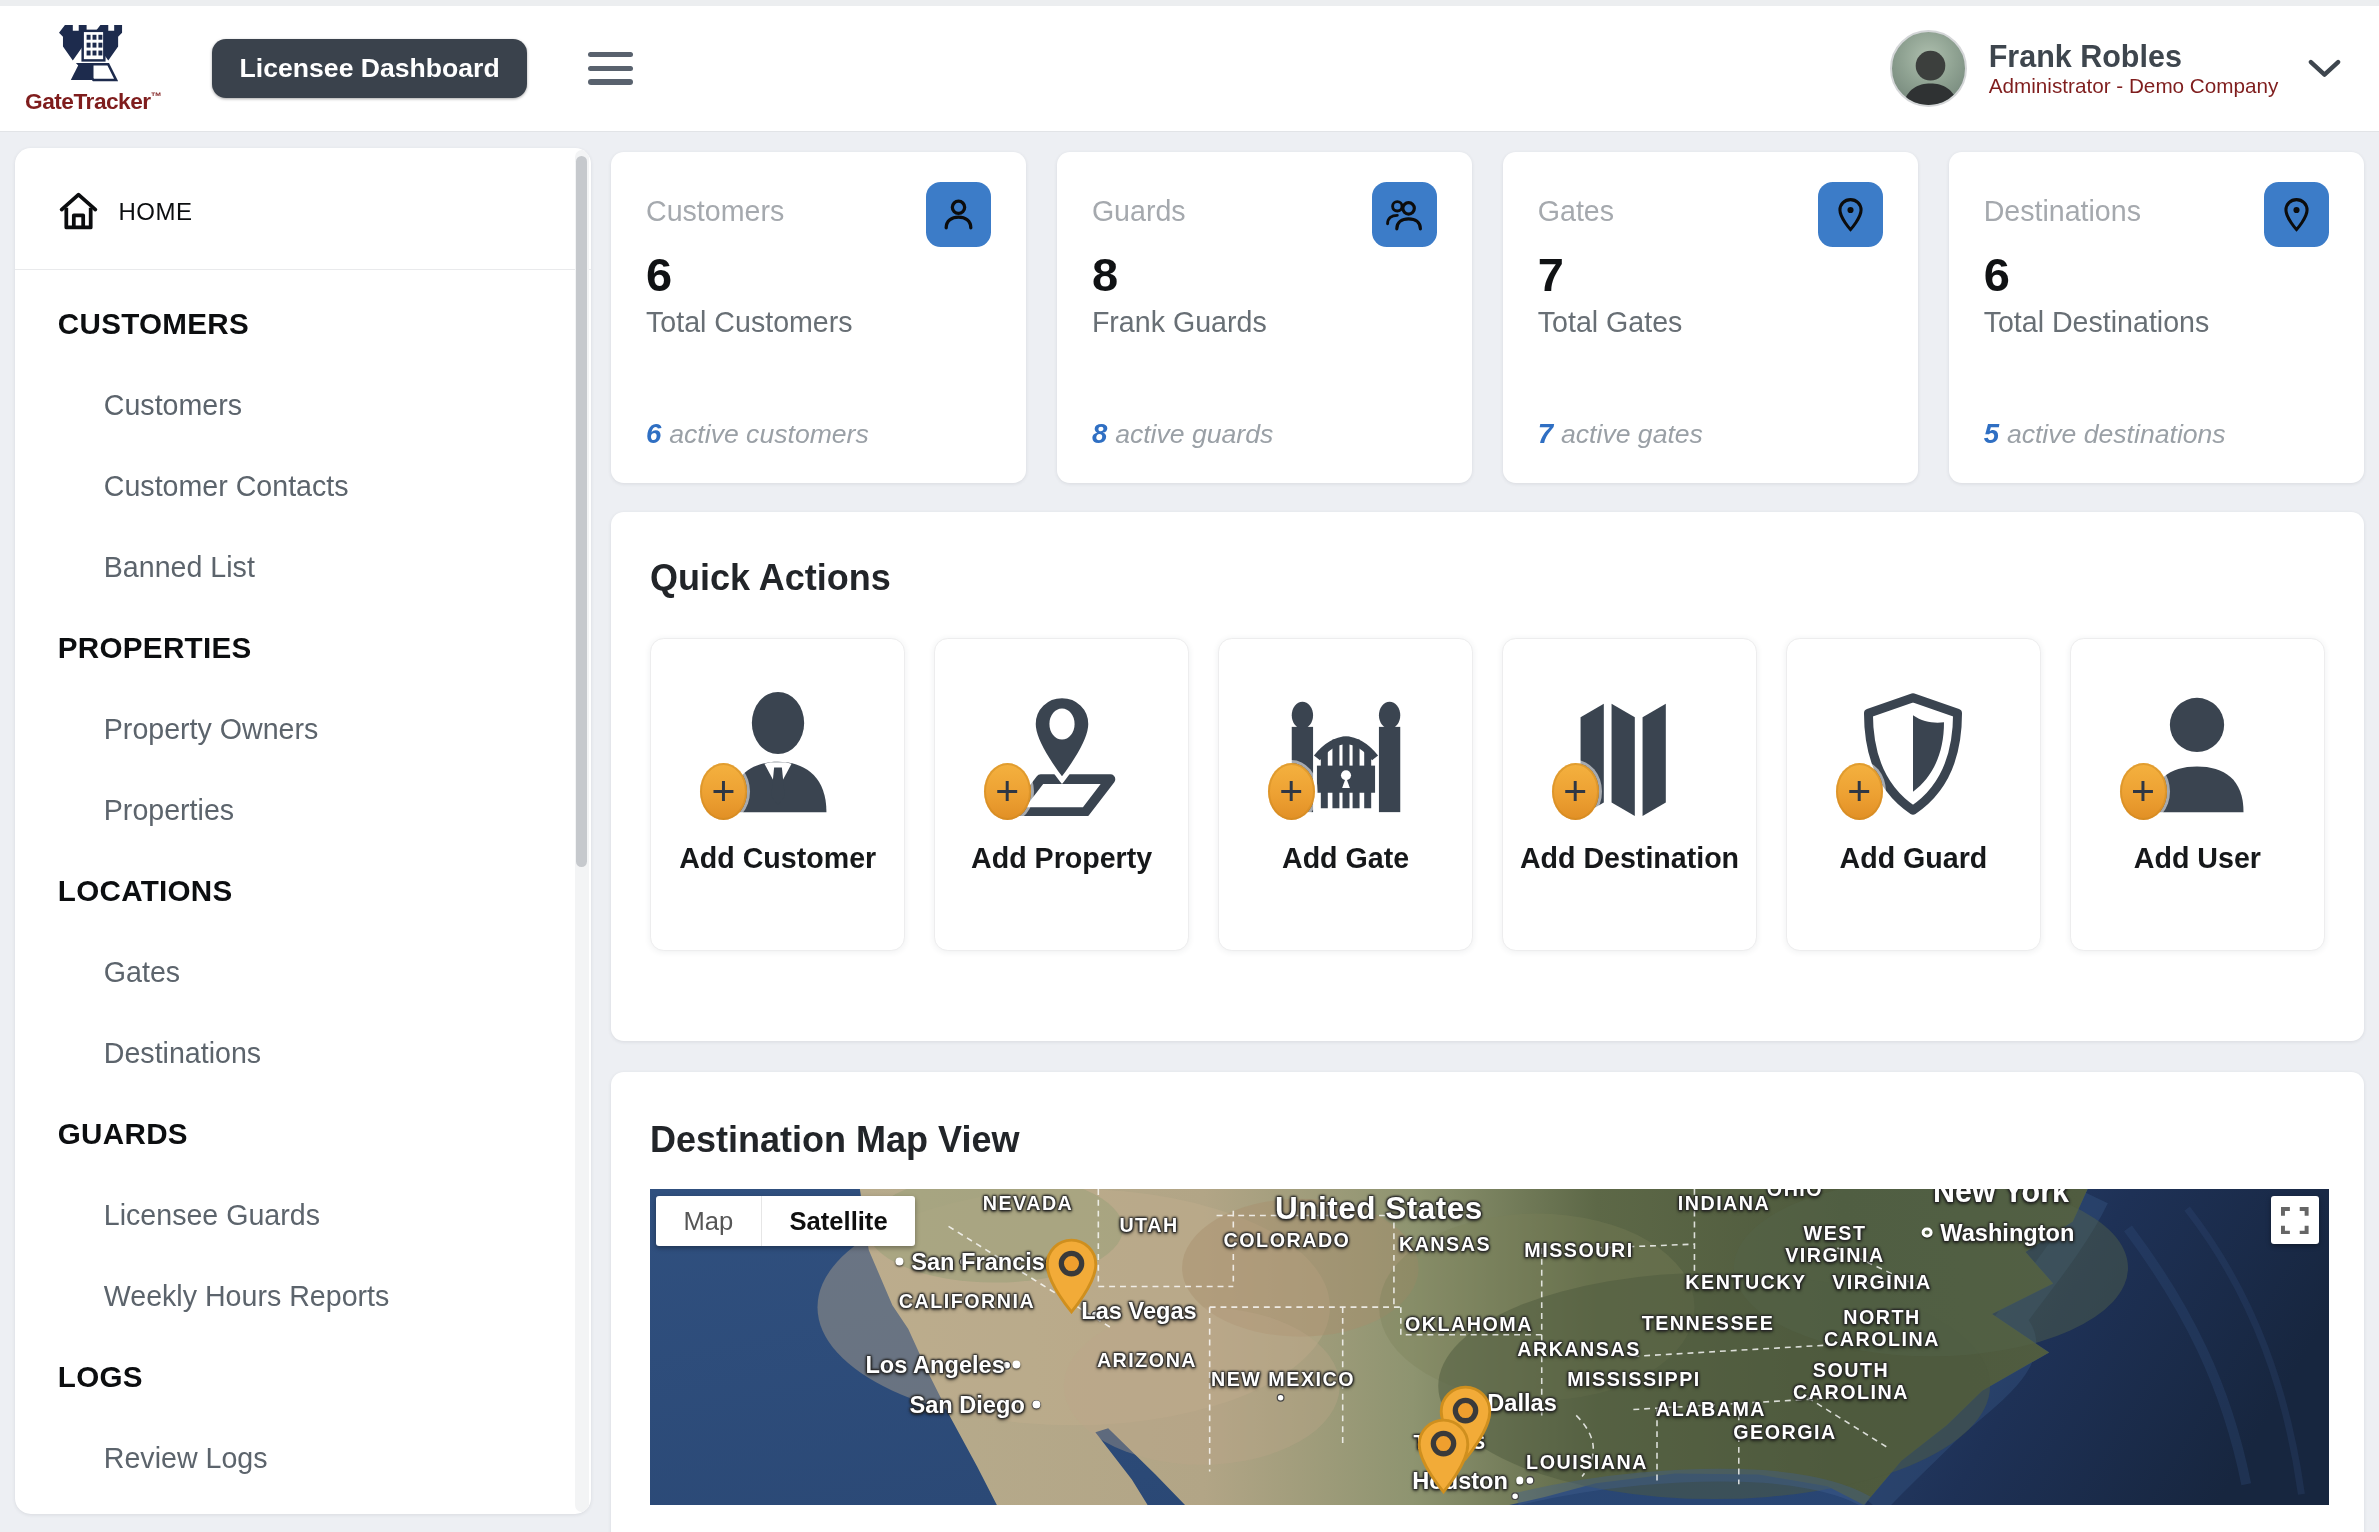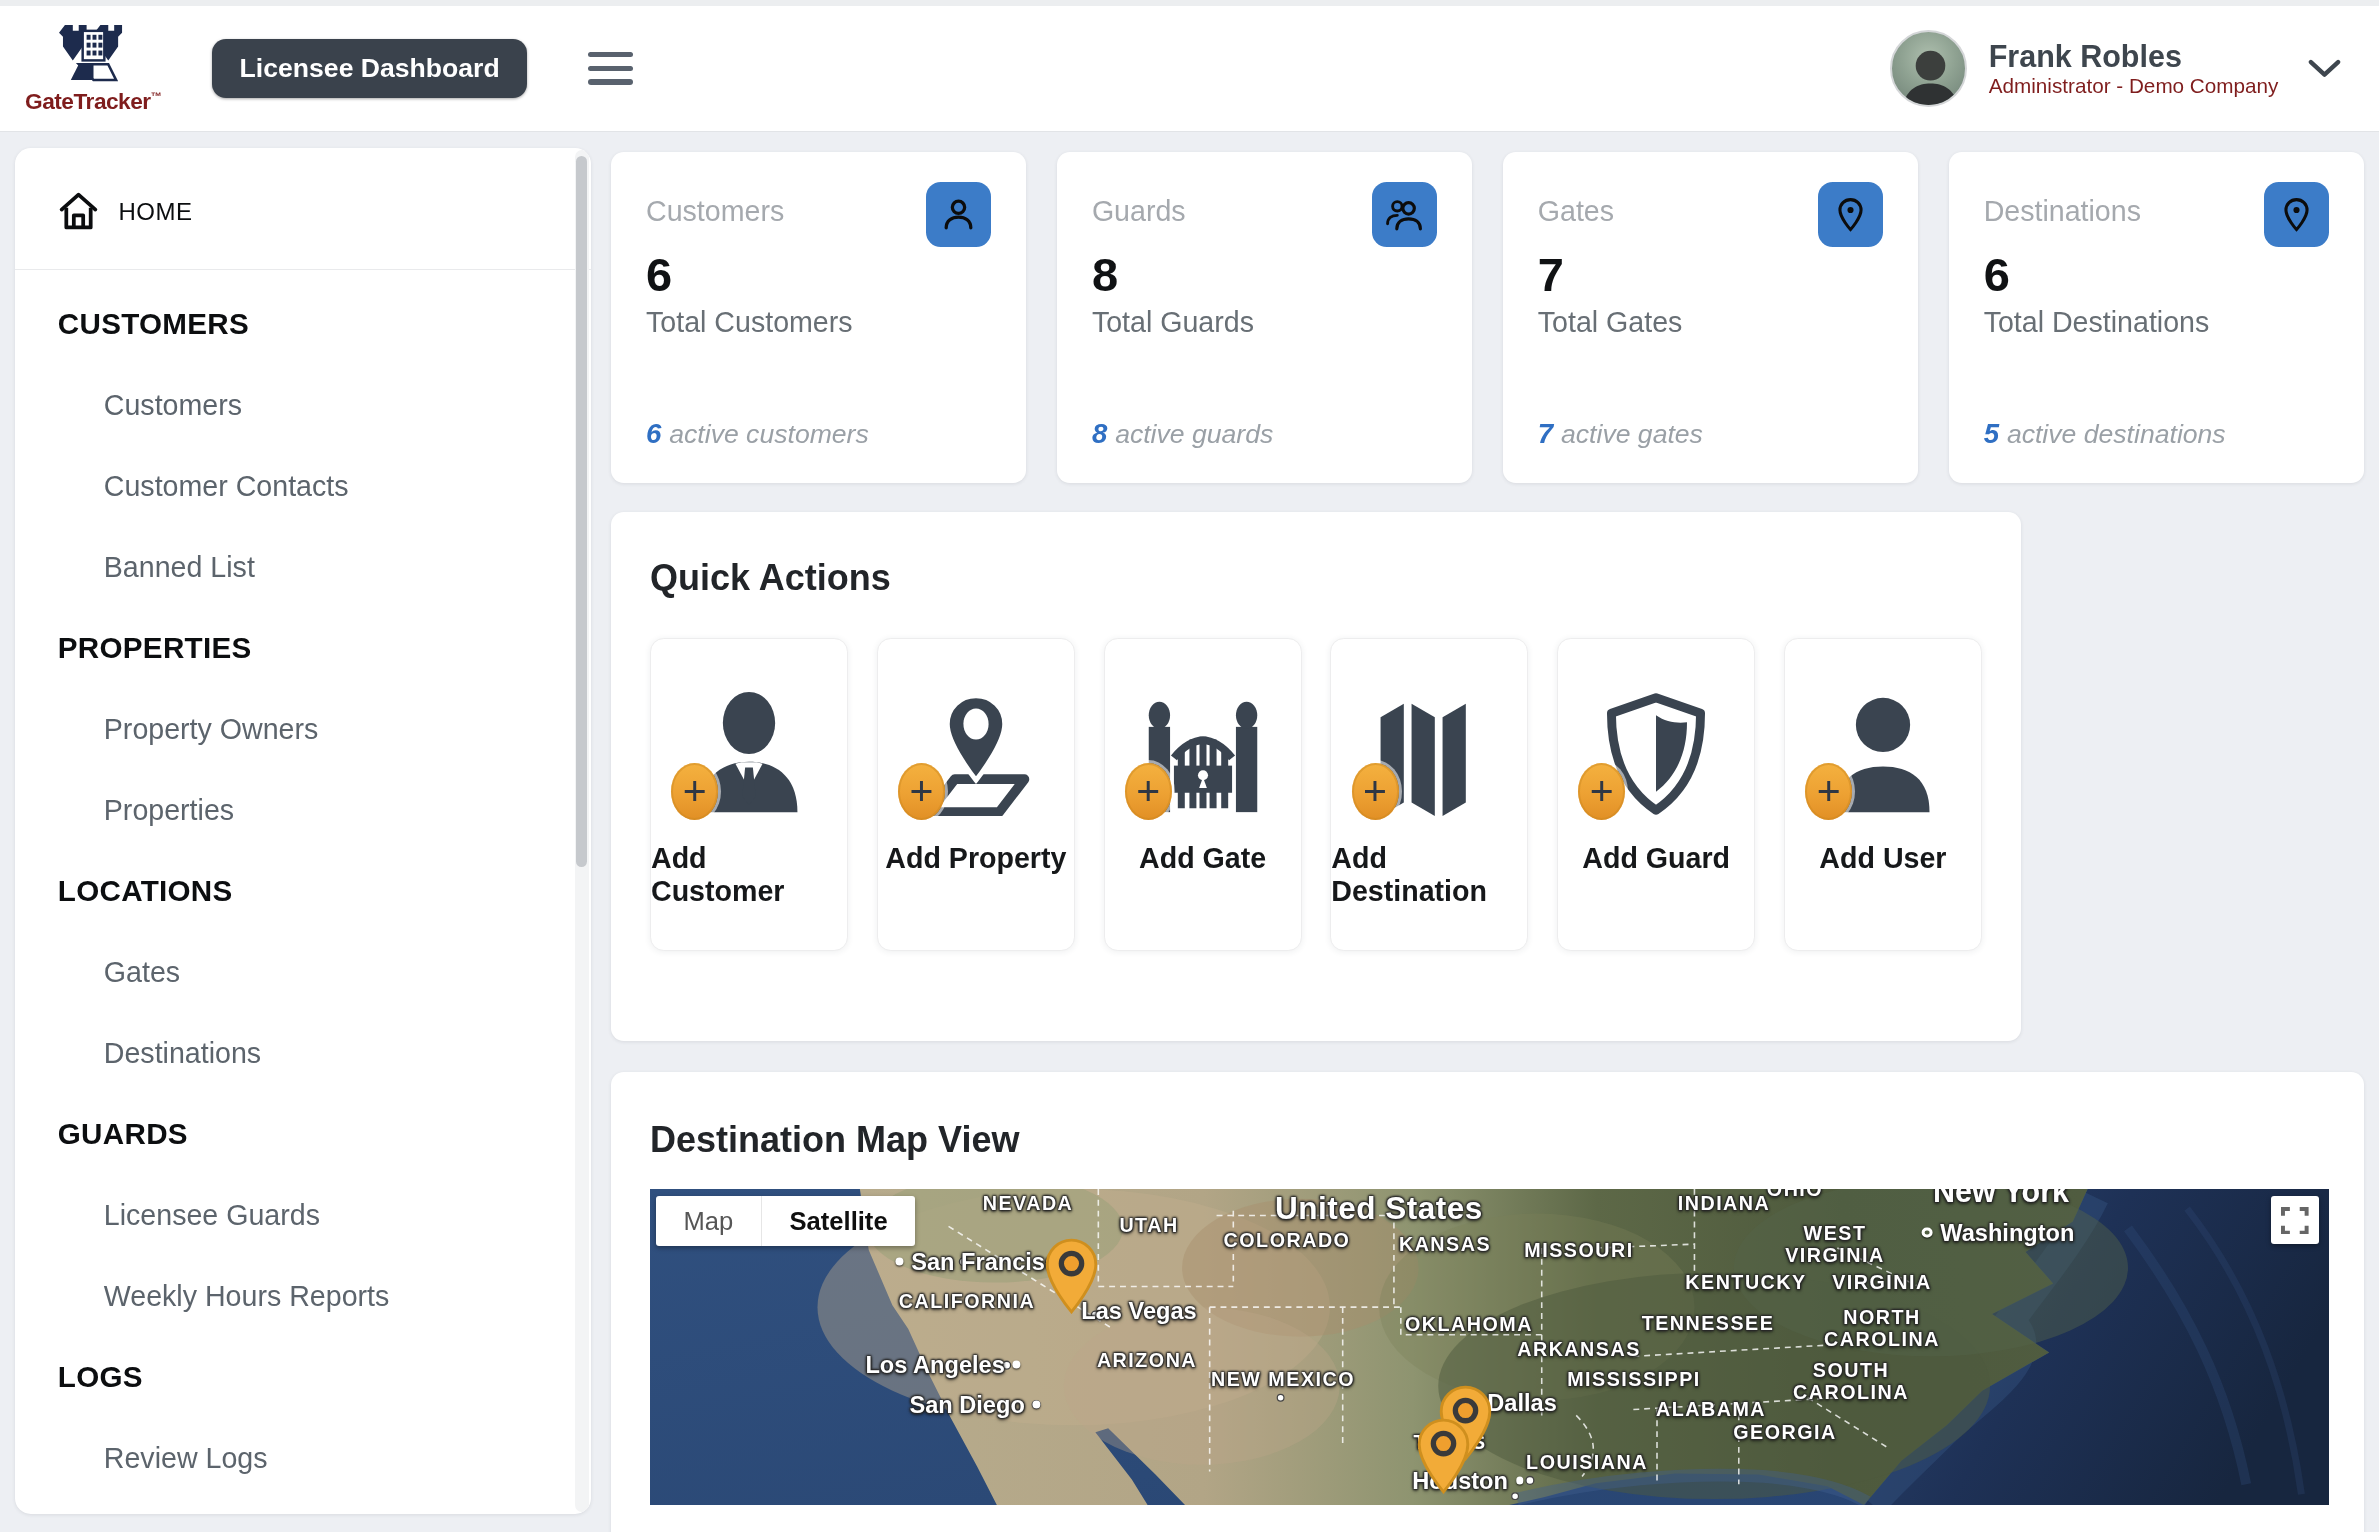--- a/index.html
+++ b/index.html
@@ -46,21 +46,21 @@
     padding:29.6px 35px 33px 35px; display:flex; flex-direction:column;}
   .stat .r1 { display:flex; justify-content:space-between; align-items:flex-start;}
   .stat .lab { font-size:28.6px; color:#a5a9ae; margin-top:13.8px;}
   .tile { width:65px; height:65px; background:#3c7cc8; border-radius:14.8px; display:flex; align-items:center; justify-content:center;}
   .stat .num { font-size:47px; font-weight:bold; color:#101214; margin-top:2px; line-height:1.1;}
   .stat .tot { font-size:28.6px; color:#686f75; margin-top:5.9px;}
   .stat .act { margin-top:auto; font-size:26.6px; color:#9aa0a6;font-style:italic;}
   .stat .act b { color:#2f6fc3; font-weight:bold; margin-right:7.9px; font-size:27.6px;}
 
   
-  .qa-card { position:absolute; left:611px; top:512px; width:1410px; height:529px; background:#fff;
+  .qa-card { position:absolute; left:611px; top:512px; width:1753px; height:529px; background:#fff;
     border-radius:12.8px; box-shadow:0 1px 3.9px rgba(40,50,60,.10); padding:45px 39px 4px 39px;}
   .sec-title { font-size:36px; font-weight:600; color:#222529;}
   .qa-row { display:flex; gap:28.6px; margin-top:39px;}
   .qa { flex:1; height:313px; background:#fff; border:1px solid #ededee; border-radius:13.8px;
     box-shadow:0 1px 5.9px rgba(40,50,60,.08); display:flex; flex-direction:column; align-items:center; cursor:pointer;}
   .qa .ic { position:relative; margin-top:47px; height:130px; display:flex; align-items:flex-end; justify-content:center; color:#3a4450;}
   .badge { position:absolute; left:-15.8px; bottom:-3.9px; width:47px; height:57px; border-radius:50%;
     background:linear-gradient(180deg,#f4b13f 0%,#eda133 55%,#e18f25 100%);
     box-shadow:0 0 0 3px rgba(255,255,255,.55), inset 0 0 0 2px rgba(205,135,30,.45);
     display:flex; align-items:center; justify-content:center; font-size:41px; font-weight:400; color:#2f3744; line-height:1;}
@@ -194,21 +194,21 @@
       <div class="tile">
         <svg width="41" height="41" viewBox="0 0 40 40">
             <circle cx="13" cy="12" r="4.6" fill="none" stroke="#0c0c0c" stroke-width="2.8"></circle>
             <path d="M3.5 29c0-5.5 4-8.2 9.5-8.2" fill="none" stroke="#0c0c0c" stroke-width="2.8" stroke-linecap="round"></path>
             <circle cx="24" cy="14" r="5.6" fill="none" stroke="#0c0c0c" stroke-width="3.1"></circle>
             <path d="M12.5 34c0-6.6 5.2-9.8 11.5-9.8s11.5 3.2 11.5 9.8" fill="none" stroke="#0c0c0c" stroke-width="3.1" stroke-linecap="round"></path>
           </svg>
       </div>
     </div>
     <div class="num">8</div>
-    <div class="tot">Total Guards</div>
+    <div class="tot">Frank Guards</div>
     <div class="act"><b>8</b><span>active guards</span></div>
   </div>
 
   <div class="stat">
     <div class="r1">
       <div class="lab">Gates</div>
       <div class="tile">
         <svg width="41" height="41" viewBox="0 0 40 40">
             <path d="M20 5.5c-5.8 0-10.3 4.5-10.3 10.2 0 7.6 10.3 19 10.3 19s10.3-11.4 10.3-19C30.3 10 25.8 5.5 20 5.5z" fill="none" stroke="#0c0c0c" stroke-width="3"></path>
             <circle cx="20" cy="15.6" r="3" fill="#0c0c0c"></circle>

